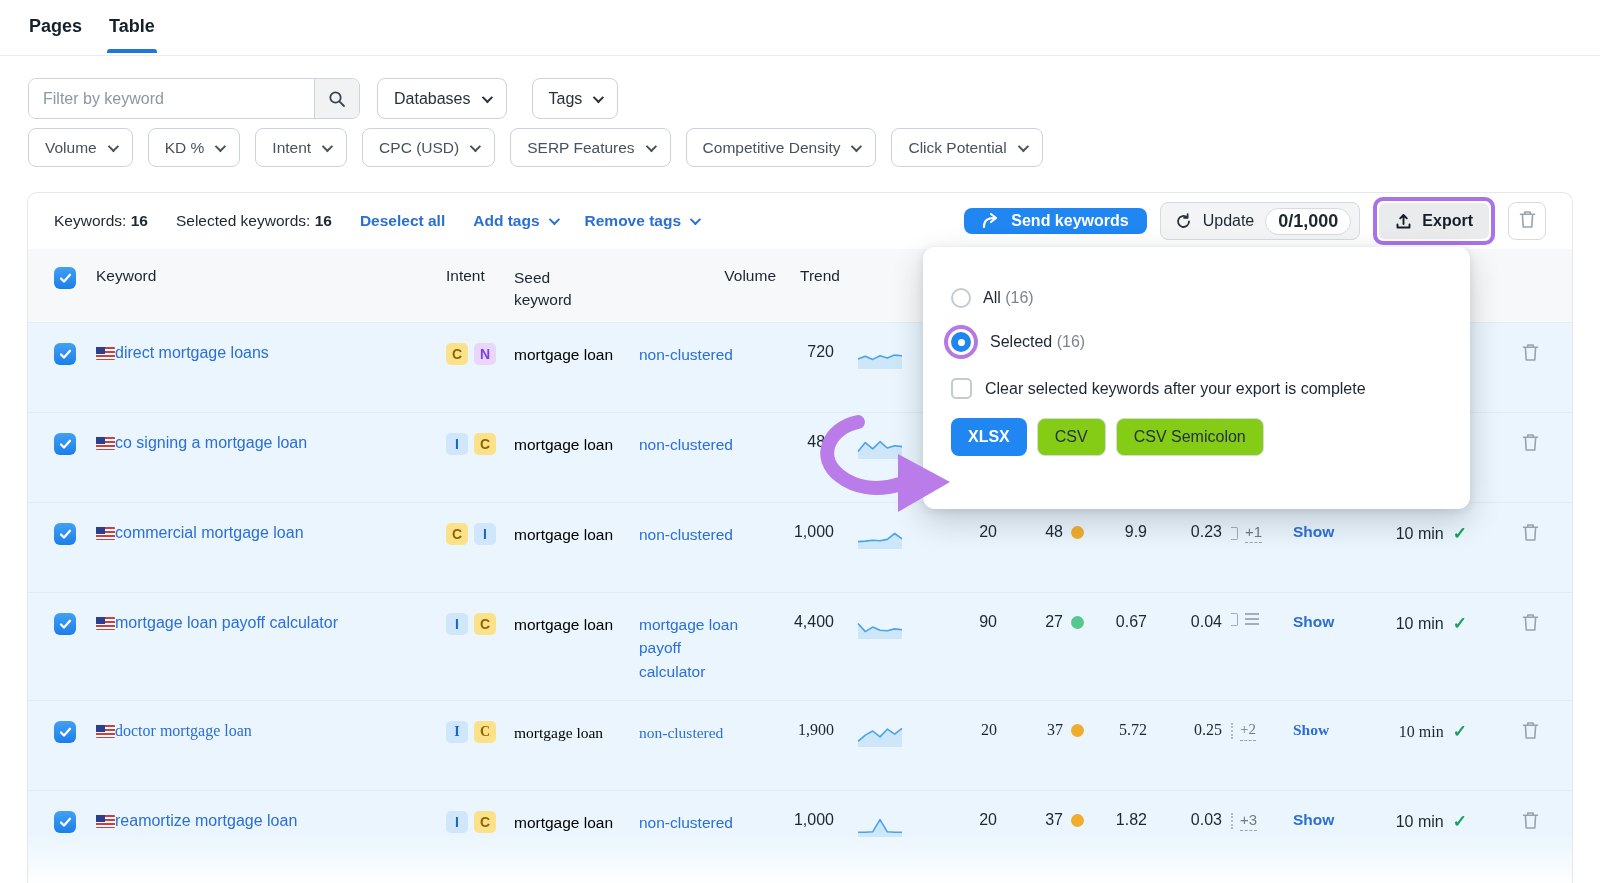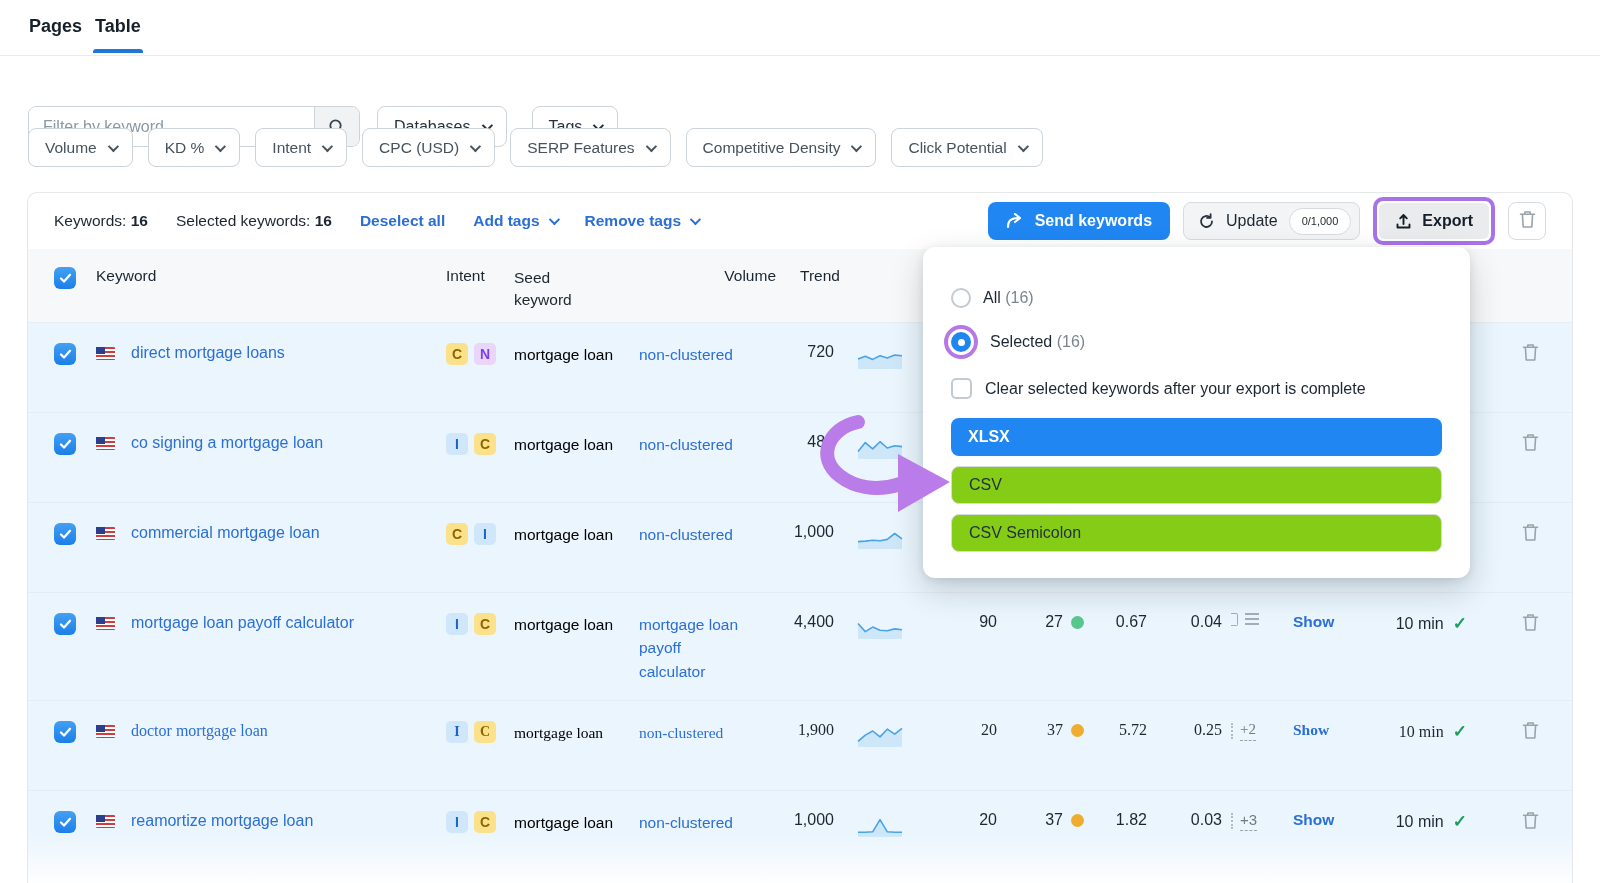--- a/index.html
+++ b/index.html
@@ -4,52 +4,52 @@
 <style>
   * { box-sizing: border-box; margin: 0; padding: 0; }
   html,body { width:1600px; height:883px; }
   body {
     position: relative; overflow: hidden; background:#fff;
     font-family:"Liberation Sans", sans-serif; color:#1c2732;
   }
   
   .tabbar { position:absolute; top:0; left:0; width:1600px; height:56px; border-bottom:1px solid #e9ebee; }
   .tab { position:relative; display:inline-block; margin-left:29px; padding:16px 0 15px; font-size:18px; font-weight:600; color:#15202b; cursor:pointer; }
-  .tab + .tab { margin-left:13px; }
+  .tab + .tab { margin-left:27px; }
   .tab.active::after { content:''; position:absolute; left:-2px; right:-2px; bottom:-1px; height:4px; background:#2176d9; border-radius:3px 3px 0 0; }
   
-  .filters1 { position:absolute; top:78px; left:28px; display:flex; gap:17px; align-items:center;margin-top:28px; }
+  .filters1 { position:absolute; top:78px; left:28px; display:flex; gap:17px; align-items:center; }
   .searchbox { width:332px; height:41px; border:1px solid #ccd3d9; border-radius:8px; background:#fff; display:flex; overflow:hidden; }
   .searchbox input { flex:1; border:none; outline:none; padding:0 14px; font-size:16px; font-family:inherit; color:#1c2732; }
   .searchbox input::placeholder { color:#8b97a2; }
   .search-seg { width:45px; background:#f0f2f3; border-left:1px solid #ccd3d9; display:flex; align-items:center; justify-content:center; cursor:pointer; }
   .drop { height:41px; border:1px solid #ccd3d9; border-radius:8px; background:#fff; display:flex; align-items:center; gap:11px; padding:0 16px; font-size:16px; color:#26313c; cursor:pointer; white-space:nowrap; }
   .filters2 { position:absolute; top:128px; left:28px; display:flex; gap:15px; align-items:center; }
   .filters2 .drop { height:39px; color:#47525c; font-size:15.5px; }
   .chev { width:8px; height:8px; border-right:2px solid currentColor; border-bottom:2px solid currentColor; transform:rotate(45deg) translateY(-2px); display:inline-block; }
   
   .panel { position:absolute; left:27px; top:192px; width:1546px; height:691px; border:1px solid #e4e8eb; border-bottom:none; border-radius:10px 10px 0 0; background:#fff; }
   .toolbar { height:56px; display:flex; align-items:center; padding:0 26px 0 26px; gap:28px; font-size:15.5px; }
   .tb-count { color:#1c2732; white-space:nowrap; }
   .tb-count b { font-weight:700; }
   .tb-link { color:#2b6fd6; font-weight:600; cursor:pointer; display:flex; align-items:center; gap:9px; white-space:nowrap; }
   .tb-right { margin-left:auto; display:flex; align-items:center; gap:13px; }
-  .btn-send { height:38px; background:#1f86f2; color:#fff; border:none; border-radius:8px; padding:0 18px; font-size:16px; font-weight:700; font-family:inherit; display:flex; align-items:center; gap:11px; cursor:pointer; }
+  .btn-send { height:26px; background:#1f86f2; color:#fff; border:none; border-radius:8px; padding:0 18px; font-size:16px; font-weight:700; font-family:inherit; display:flex; align-items:center; gap:11px; cursor:pointer; }
   .btn-update { height:38px; background:#f3f4f6; border:1px solid #d7dbdf; border-radius:8px; padding:0 8px 0 14px; font-size:16px; color:#1c2732; font-family:inherit; display:flex; align-items:center; gap:11px; cursor:pointer; }
-  .quota { height:27px; border:1px solid #d7dbdf; background:#fff; border-radius:14px; padding:0 12px; font-size:11px; color:#1c2732; display:flex; align-items:center; }
+  .quota { height:27px; border:1px solid #d7dbdf; background:#fff; border-radius:14px; padding:0 12px; font-size:18px; color:#1c2732; display:flex; align-items:center;font-weight:bold; }
   .export-wrap { border:4px solid #a873e8; border-radius:10px; padding:2px; }
   .btn-export { height:36px; background:#e9ebed; border:none; border-radius:6px; padding:0 16px; font-size:16px; font-weight:700; color:#141e28; font-family:inherit; display:flex; align-items:center; gap:10px; cursor:pointer; }
   .btn-icon { width:38px; height:38px; border:1px solid #d7dbdf; border-radius:8px; background:#fff; display:flex; align-items:center; justify-content:center; cursor:pointer; }
   
   .grid-cols { display:grid; grid-template-columns:56px 362px 68px 120px 150px 56px 74px 83px 87px 63px 75px 60px 76px 117px 97px; }
   .thead { background:#f7f8f9; border-bottom:1px solid #e8ecef; min-height:74px; padding-top:18px; font-size:15.5px; color:#1b2631; }
   .trow { background:#eaf5fd; border-bottom:1px solid #e2ecf2; padding-top:20px; position:relative; }
   .c-cb { padding-left:26px; }
   .cbx { width:22px; height:22px; border-radius:6px; background:linear-gradient(180deg,#43a0f3,#1b7fe8); display:flex; align-items:center; justify-content:center; cursor:pointer; }
-  .c-kw { display:flex; gap:16px; padding-left:12px; align-items:flex-start; }
+  .c-kw { display:flex; gap:0; padding-left:12px; align-items:flex-start; }
   .flag { width:19px; height:13px; margin-top:4px; flex:none; border-radius:1px;
     background:repeating-linear-gradient(180deg,#cf3e3e 0 2px,#fff 2px 4px); position:relative; }
   .flag::after { content:''; position:absolute; left:0; top:0; width:9px; height:7px; background:#2c3f8f; }
   .kw-link { color:#2b6fd6; font-size:16px; cursor:pointer; line-height:1.3; }
   .c-int { display:flex; gap:6px; align-items:flex-start; }
   .badge { width:22px; height:22px; border-radius:5px; font-size:14px; font-weight:700; display:flex; align-items:center; justify-content:center; }
   .c-seed { font-size:15.5px; line-height:1.5; color:#000000; }
   .c-seed span, .c-page span { display:inline-block; max-width:108px; }
   .c-page { font-size:15.5px; line-height:1.5; padding-left:5px; }
   .c-page span { color:#2b6fd6; cursor:pointer; }
@@ -79,21 +79,21 @@
   .popup-title { font-size:18px; font-weight:700; color:#15202b; }
   .opt { display:flex; align-items:center; gap:12px; margin-top:17px; font-size:16px; cursor:pointer; }
   .radio-off { width:20px; height:20px; border-radius:50%; border:2px solid #c3cbd2; background:#fff; flex:none; }
   .radio-ring { width:34px; height:34px; border-radius:50%; background:#b678e5; display:flex; align-items:center; justify-content:center; flex:none; margin-left:-7px; }
   .radio-ring-inner { width:26px; height:26px; border-radius:50%; background:#fff; display:flex; align-items:center; justify-content:center; }
   .radio-on { width:20px; height:20px; border-radius:50%; background:#1f86f0; display:flex; align-items:center; justify-content:center; }
   .radio-on::after { content:''; width:7px; height:7px; border-radius:50%; background:#fff; }
   .opt .cnt { color:#7a858f; }
   .chkrow { display:flex; align-items:center; gap:13px; margin-top:19px; font-size:16px; cursor:pointer; }
   .chk { width:21px; height:21px; border:2px solid #c3cbd2; border-radius:5px; background:#fff; flex:none; }
-  .fmt-row { display:flex; gap:10px; margin-top:19px;flex-direction:column; }
+  .fmt-row { display:flex; gap:10px; margin-top:19px; }
   .fmt { height:38px; border-radius:8px; padding:0 17px; font-size:16px; display:flex; align-items:center; font-family:inherit; cursor:pointer; }
   .fmt.primary { background:#1f86f2; color:#fff; font-weight:700; border:none; }
   .fmt.secondary { background:#84cc16; border:1px solid #d5dade; color:#26313c; }
   
   .arrow-svg { position:absolute; left:810px; top:408px; z-index:30; pointer-events:none; }
   .fade { position:absolute; left:28px; width:1544px; bottom:0; height:50px; z-index:15; pointer-events:none;
     background:linear-gradient(180deg, rgba(255,255,255,0), rgba(255,255,255,.92)); }
 </style>
 </head>
 <body>

